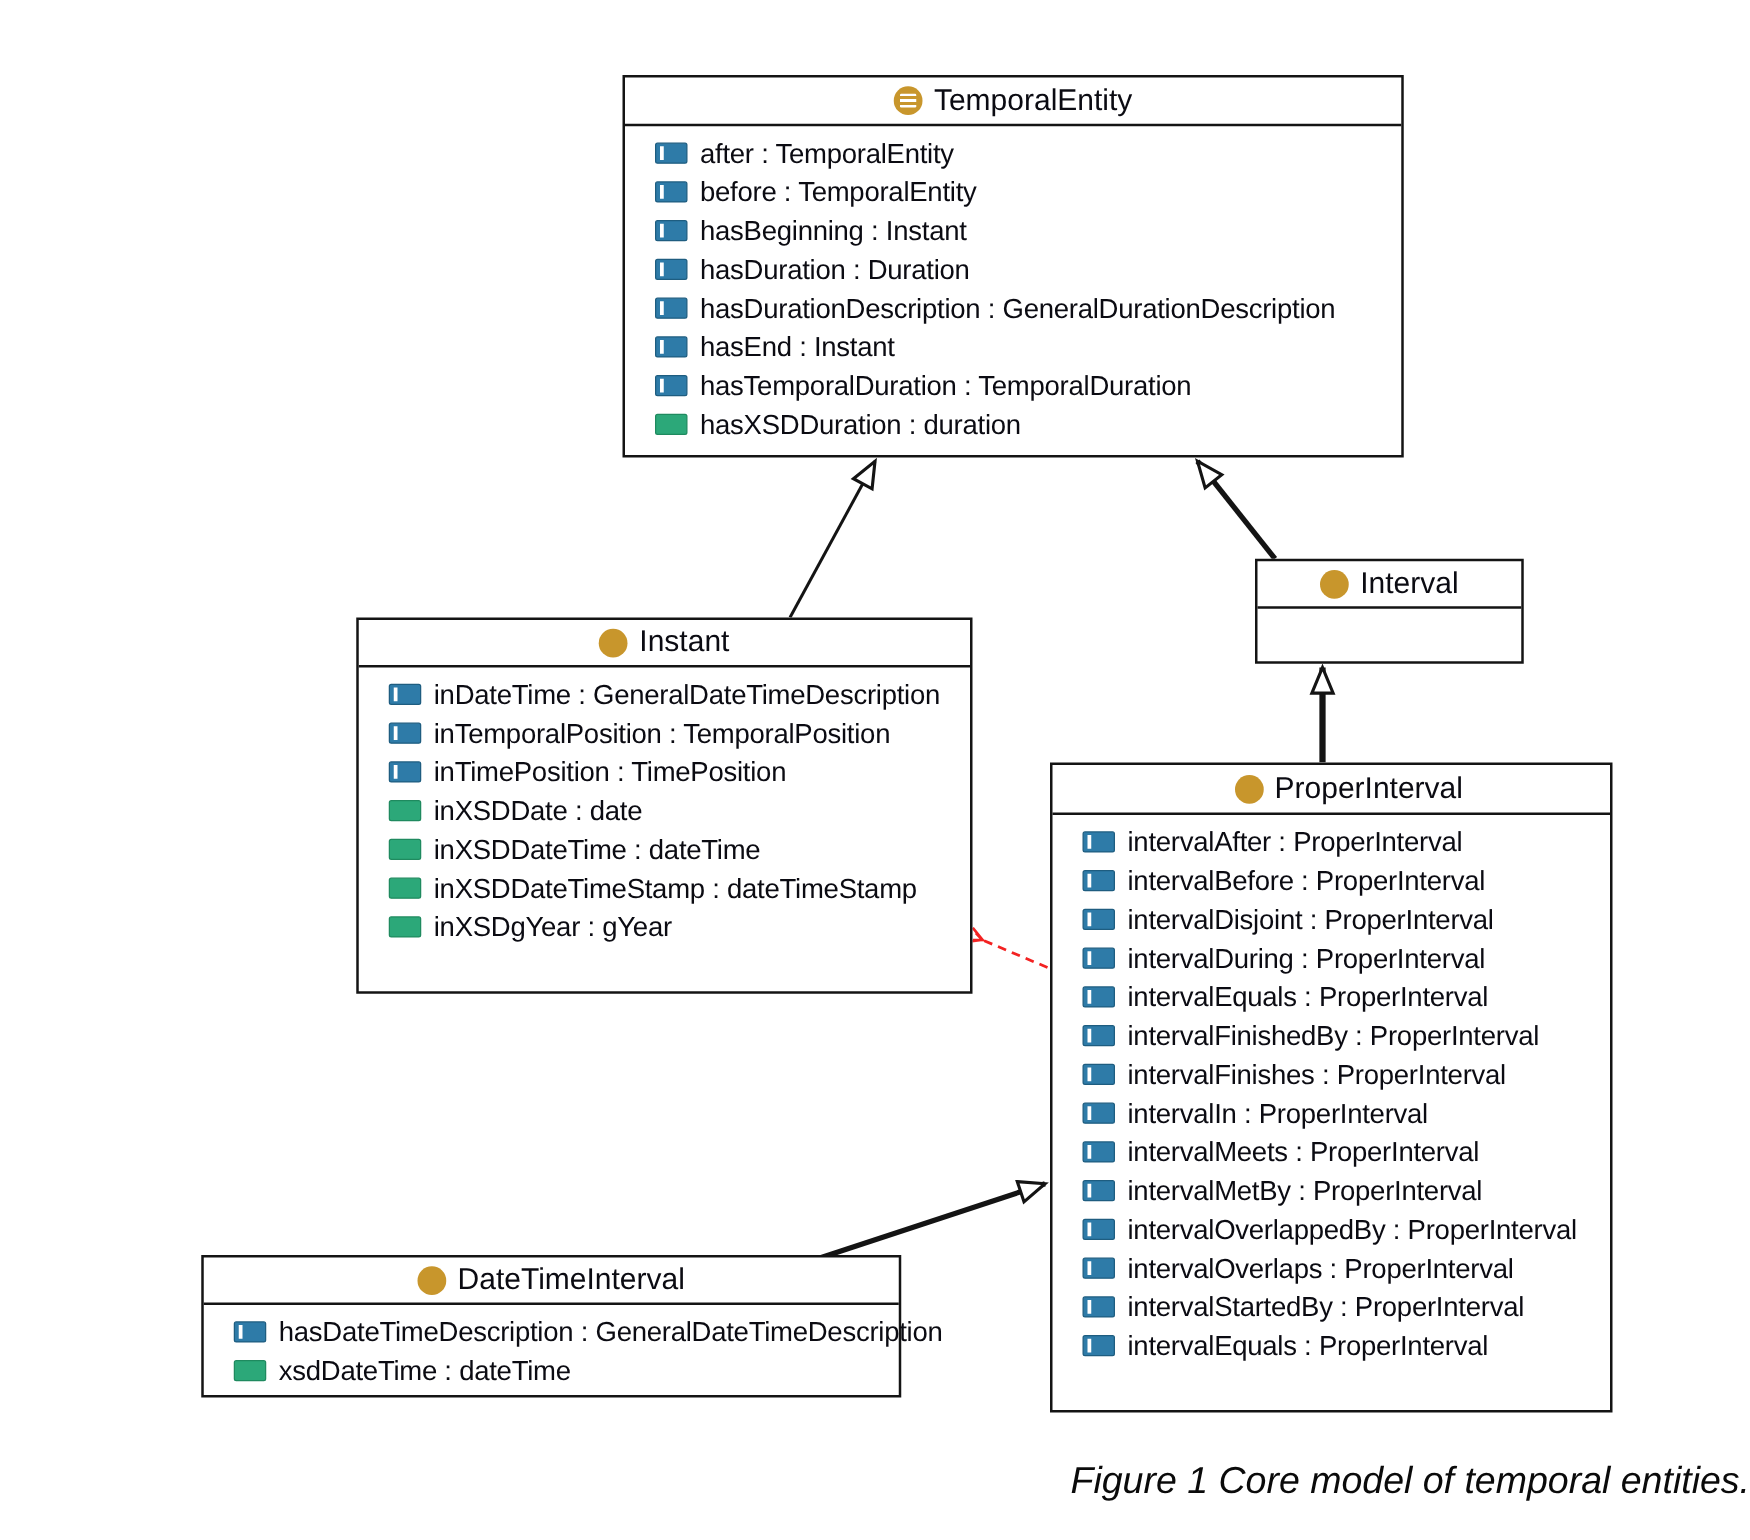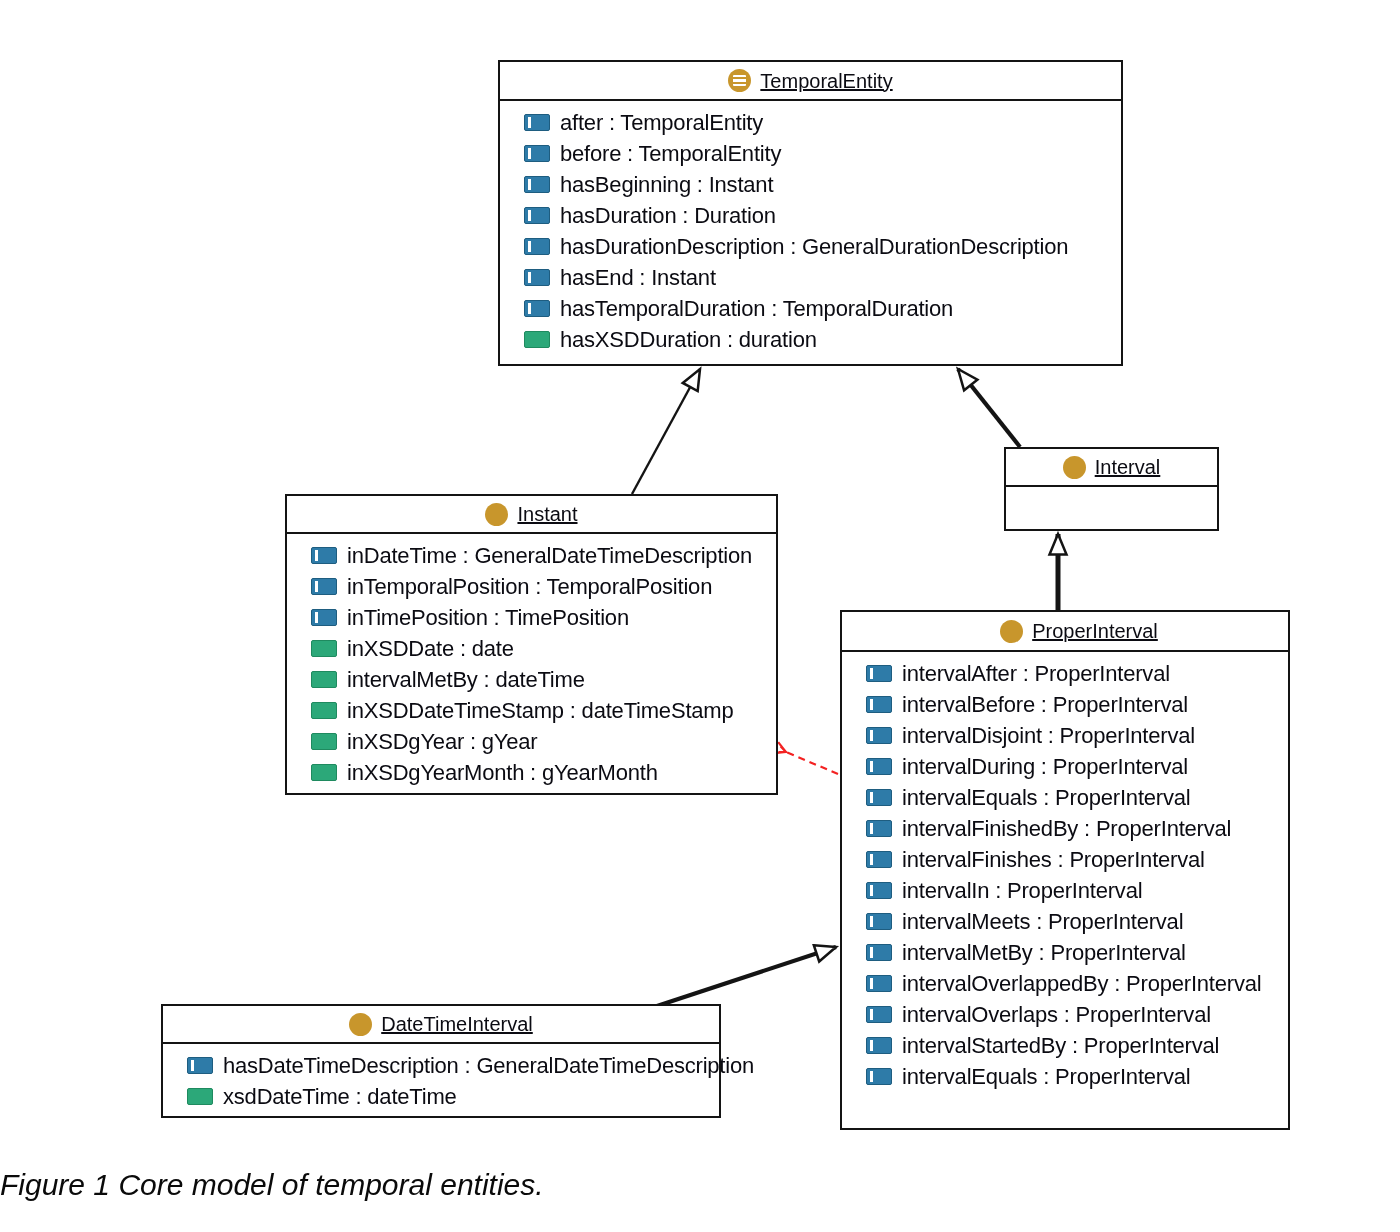--- a/index.html
+++ b/index.html
@@ -16,21 +16,21 @@
     position:absolute;background:#ffffff;
     border:2.5px solid var(--border,#141414);
     box-sizing:border-box;
     display:flex;flex-direction:column;
   }
   .box-header{
     height:36px;flex:0 0 auto;
     border-bottom:2.5px solid var(--border,#141414);
     display:flex;align-items:center;justify-content:center;gap:9px;
   }
-  .class-title{font-size:20px;line-height:1;white-space:nowrap;text-decoration:underline;}
+  .class-title{font-size:24px;line-height:1;white-space:nowrap;}
   .class-icon{
     width:23px;height:23px;border-radius:50%;
     background:var(--gold,#c8962c);display:inline-block;position:relative;flex:0 0 auto;
   }
   .class-icon.defined::after{
     content:"";position:absolute;left:5px;right:5px;top:6px;height:11px;
     background:linear-gradient(#fff 0 2.2px,transparent 2.2px 4.4px,#fff 4.4px 6.6px,transparent 6.6px 8.8px,#fff 8.8px 11px);
     border-radius:1px;
   }
   .box-body{padding:6px 16px 0 24px;flex:1 1 auto;}
@@ -56,21 +56,21 @@
   #box-temporal-entity  {left:498px; top:60px;   width:625px; height:306px;}
   #box-temporal-entity .box-header{height:37px;}
   #box-instant          {left:285px; top:494px;  width:493px; height:301px;}
   #box-interval         {left:1004px; top:447px;  width:215px; height:84px;}
   #box-proper-interval  {left:840px; top:610px;  width:450px; height:520px;}
   #box-proper-interval .box-header{height:38px;padding-left:28px;}
   #box-datetime-interval{left:161px; top:1004px; width:560px; height:114px;}
 
   .caption{
     position:absolute;left:0;top:1168px;width:100%;
-    text-align:left;font-style:italic;font-size:30px;color:#0a0a0a;
+    text-align:right;font-style:italic;font-size:30px;color:#0a0a0a;
   }
   .edge{stroke:#141414;fill:none;}
   .edge-red{stroke:var(--red-arrow,#f32222);fill:none;}
   .tri{fill:#ffffff;stroke:#141414;stroke-width:2.5px;}
   .red-head{fill:none;stroke:var(--red-arrow,#f32222);stroke-width:2.2px;}
 </style>
 </head>
 <body>
 
 <div class="stage">
@@ -149,33 +149,29 @@
         <div class="prop-row">
           <span class="prop-icon object"></span>
           <span class="prop-label">inTimePosition : TimePosition</span>
         </div>
         <div class="prop-row">
           <span class="prop-icon data"></span>
           <span class="prop-label">inXSDDate : date</span>
         </div>
         <div class="prop-row">
           <span class="prop-icon data"></span>
-          <span class="prop-label">intervalMetBy : dateTime</span>
+          <span class="prop-label">inXSDDateTime : dateTime</span>
         </div>
         <div class="prop-row">
           <span class="prop-icon data"></span>
           <span class="prop-label">inXSDDateTimeStamp : dateTimeStamp</span>
         </div>
         <div class="prop-row">
           <span class="prop-icon data"></span>
           <span class="prop-label">inXSDgYear : gYear</span>
-        </div>
-        <div class="prop-row">
-          <span class="prop-icon data"></span>
-          <span class="prop-label">inXSDgYearMonth : gYearMonth</span>
         </div>
       </div>
     </div>
   <div class="class-box" id="box-interval">
       <div class="box-header">
         <span class="class-icon"></span>
         <span class="class-title">Interval</span>
       </div>
     </div>
   <div class="class-box" id="box-proper-interval">

